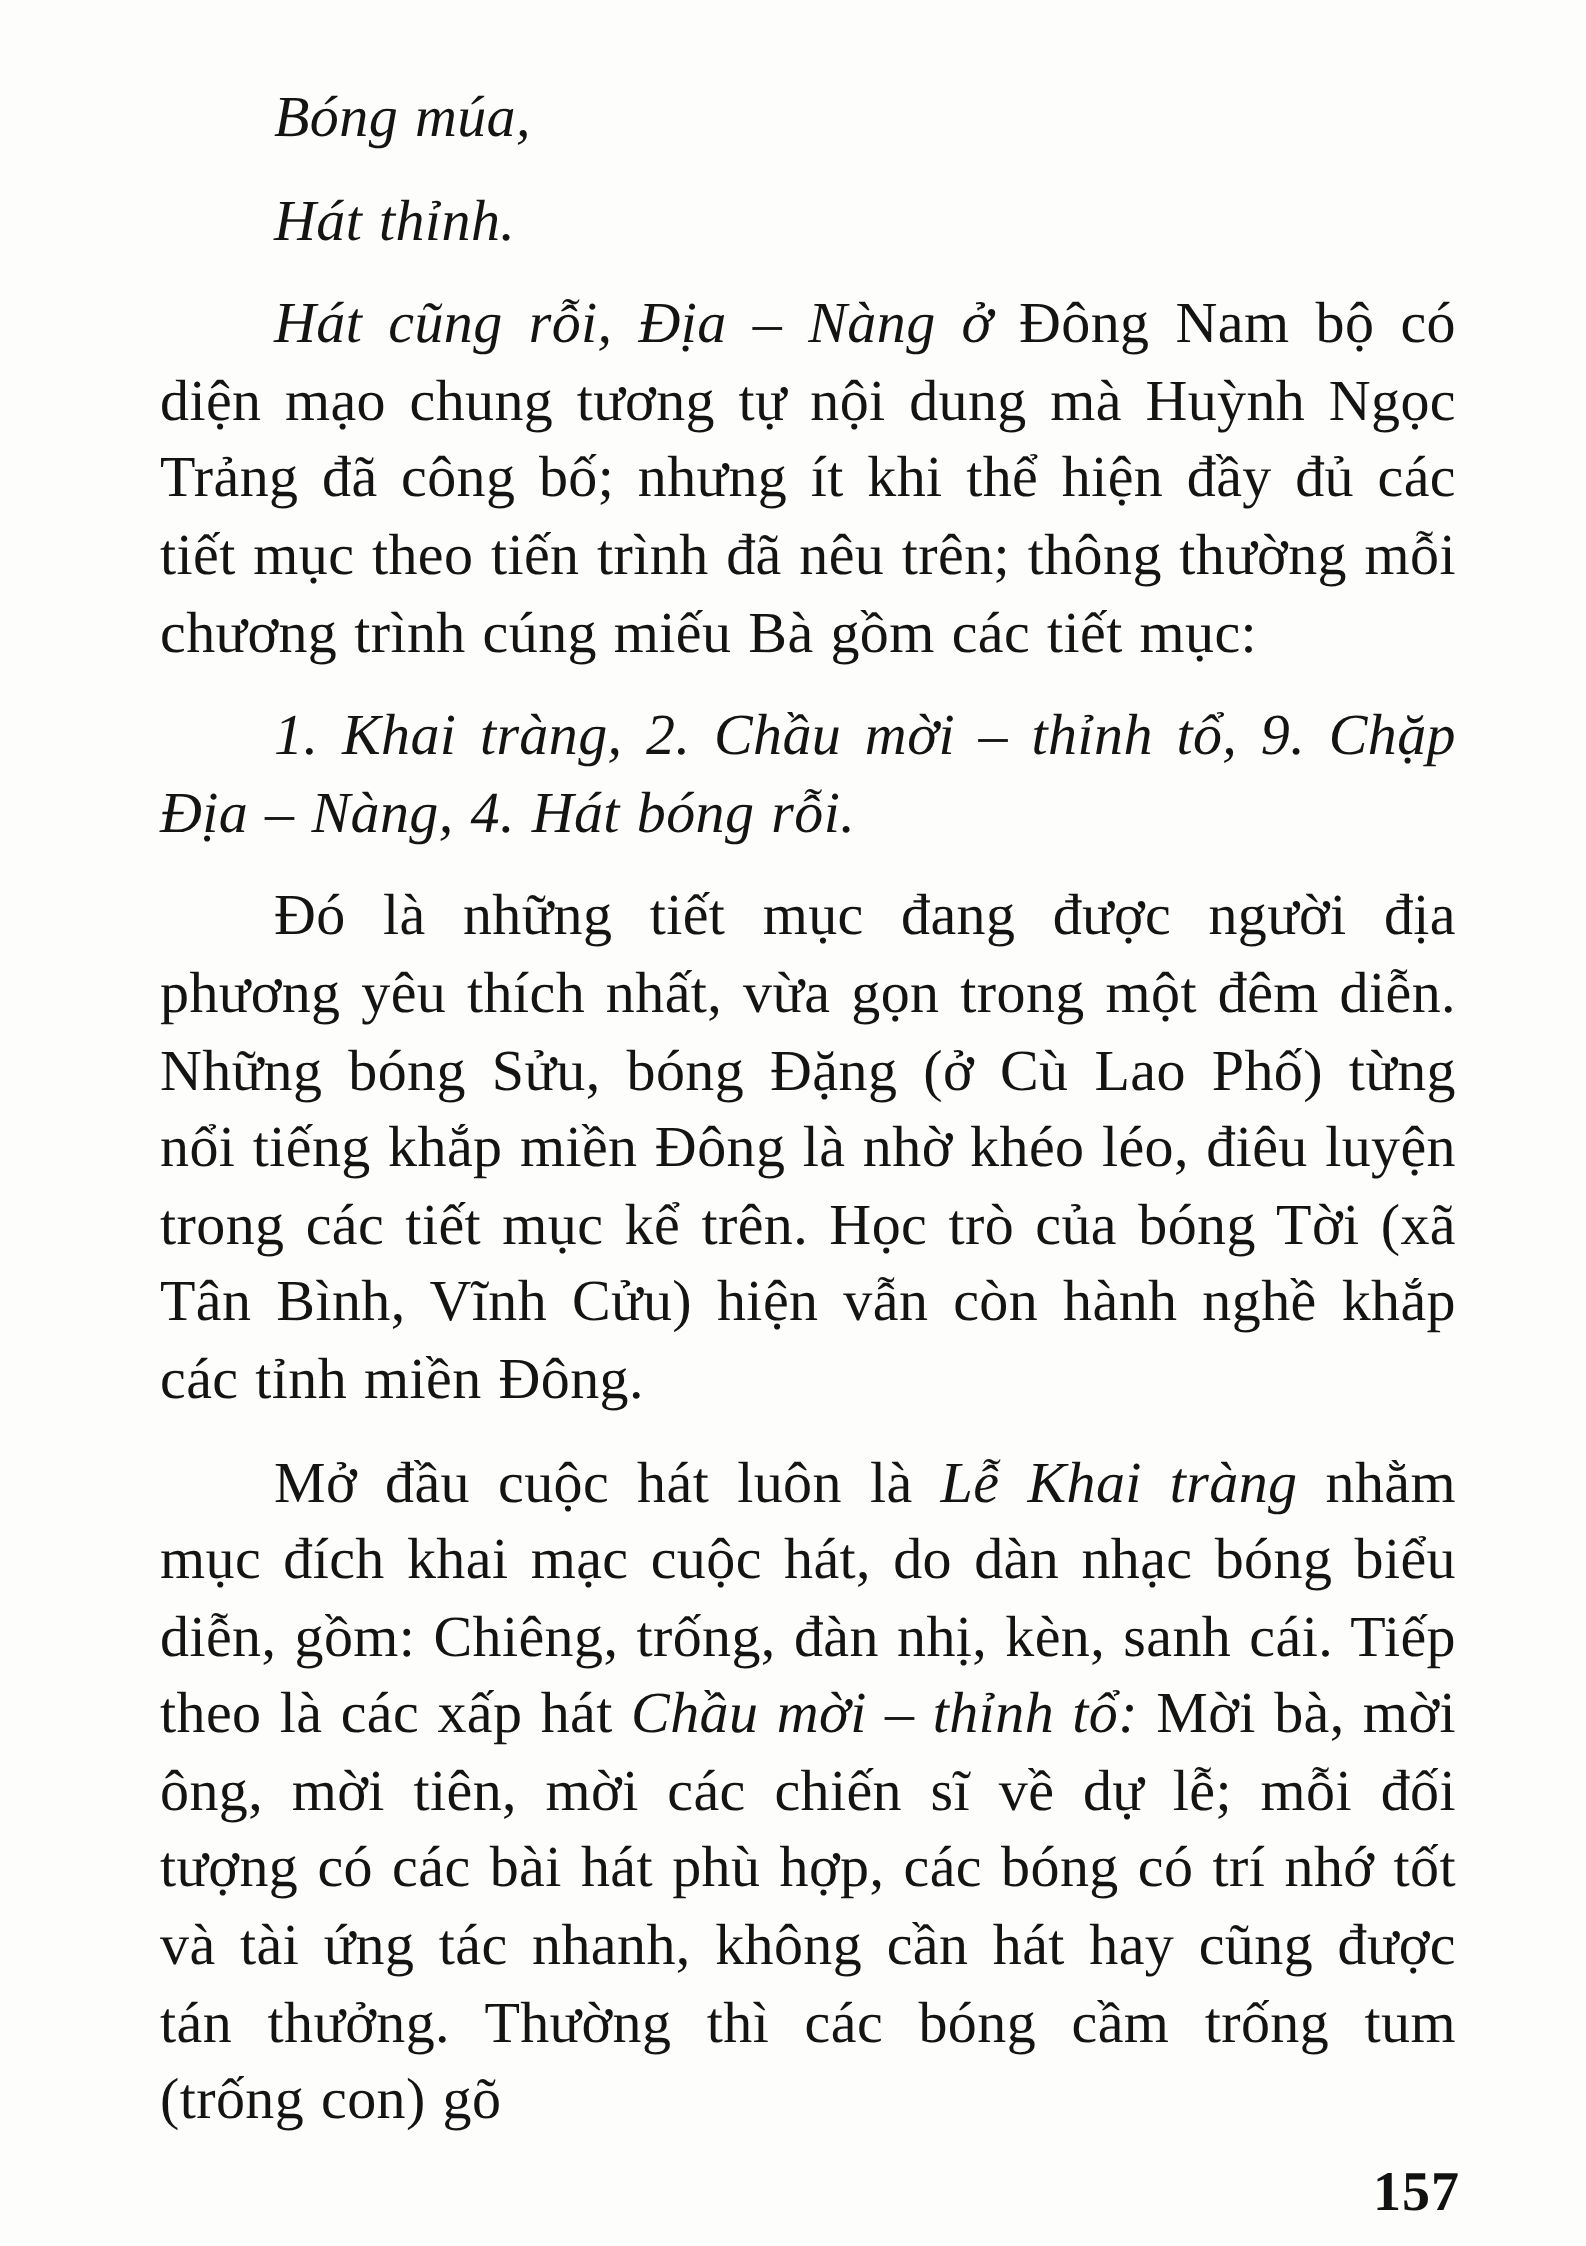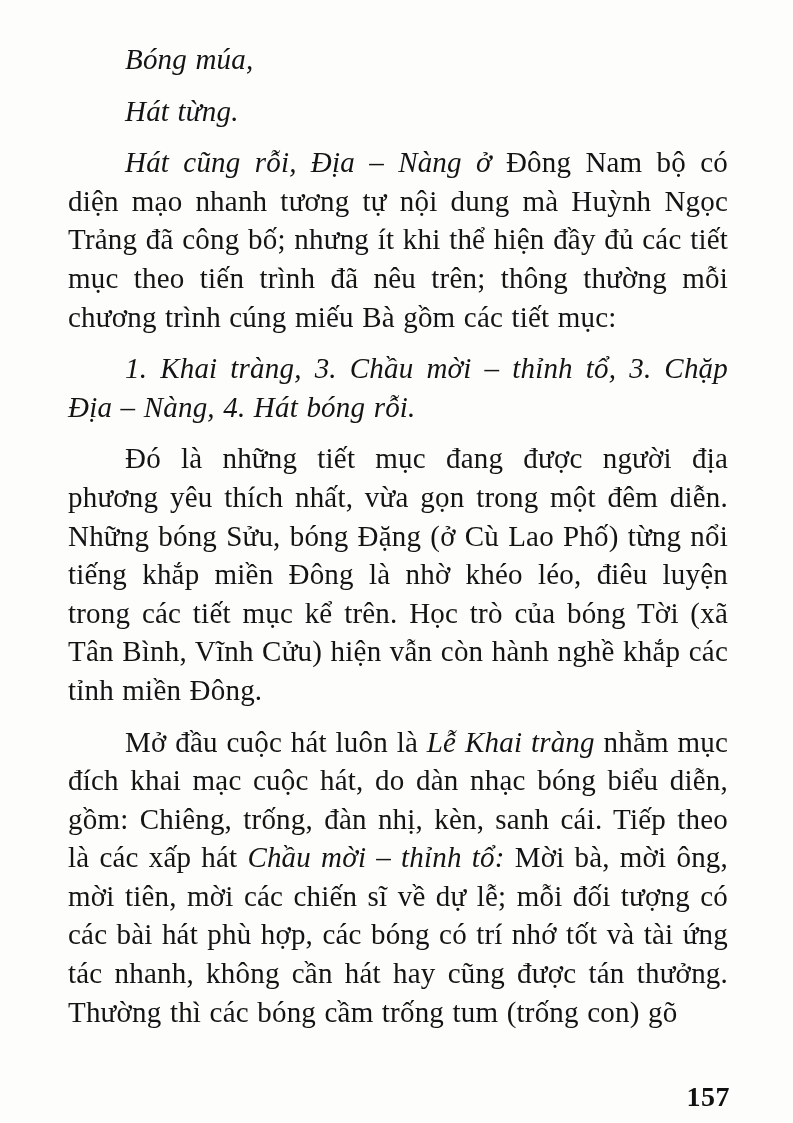--- a/index.html
+++ b/index.html
@@ -16,21 +16,21 @@
     font-family: "Liberation Serif", "DejaVu Serif", serif;
     color: #141414;
   }
   .text-block {
     position: absolute;
     left: 68px;
     top: 40px;
     width: 660px;
   }
   .para {
-    margin: 0 0 13px 0;
+    margin: 0 0 13px 12px;
     font-size: 29px;
     line-height: 38.6px;
     text-align: justify;
     text-indent: 57px;
     word-spacing: 1px;
     letter-spacing: 0.2px;
   }
   .para i {
     font-style: italic;
   }
@@ -44,20 +44,20 @@
     color: #111111;
     margin-top: 36px;
   }
 </style>
 </head>
 <body>
 
 <div class="book-page">
   <div class="text-block">
       <p class="para"><i>Bóng múa,</i></p>
-      <p class="para"><i>Hát từng.</i></p>
-      <p class="para"><i>Hát cũng rỗi, Địa – Nàng ở</i><span> Đông Nam bộ có diện mạo nhanh tương tự nội dung mà Huỳnh Ngọc Trảng đã công bố; nhưng ít khi thể hiện đầy đủ các tiết mục theo tiến trình đã nêu trên; thông thường mỗi chương trình cúng miếu Bà gồm các tiết mục:</span></p>
-      <p class="para"><i>1. Khai tràng, 3. Chầu mời – thỉnh tổ, 3. Chặp Địa – Nàng, 4. Hát bóng rỗi.</i></p>
+      <p class="para"><i>Hát thỉnh.</i></p>
+      <p class="para"><i>Hát cũng rỗi, Địa – Nàng ở</i><span> Đông Nam bộ có diện mạo chung tương tự nội dung mà Huỳnh Ngọc Trảng đã công bố; nhưng ít khi thể hiện đầy đủ các tiết mục theo tiến trình đã nêu trên; thông thường mỗi chương trình cúng miếu Bà gồm các tiết mục:</span></p>
+      <p class="para"><i>1. Khai tràng, 2. Chầu mời – thỉnh tổ, 9. Chặp Địa – Nàng, 4. Hát bóng rỗi.</i></p>
       <p class="para"><span>Đó là những tiết mục đang được người địa phương yêu thích nhất, vừa gọn trong một đêm diễn. Những bóng Sửu, bóng Đặng (ở Cù Lao Phố) từng nổi tiếng khắp miền Đông là nhờ khéo léo, điêu luyện trong các tiết mục kể trên. Học trò của bóng Tời (xã Tân Bình, Vĩnh Cửu) hiện vẫn còn hành nghề khắp các tỉnh miền Đông.</span></p>
       <p class="para"><span>Mở đầu cuộc hát luôn là </span><i>Lễ Khai tràng</i><span> nhằm mục đích khai mạc cuộc hát, do dàn nhạc bóng biểu diễn, gồm: Chiêng, trống, đàn nhị, kèn, sanh cái. Tiếp theo là các xấp hát </span><i>Chầu mời – thỉnh tổ:</i><span> Mời bà, mời ông, mời tiên, mời các chiến sĩ về dự lễ; mỗi đối tượng có các bài hát phù hợp, các bóng có trí nhớ tốt và tài ứng tác nhanh, không cần hát hay cũng được tán thưởng. Thường thì các bóng cầm trống tum (trống con) gõ</span></p>
     </div>
   <div class="page-number">157</div>
 </div>
 
 </body></html>

